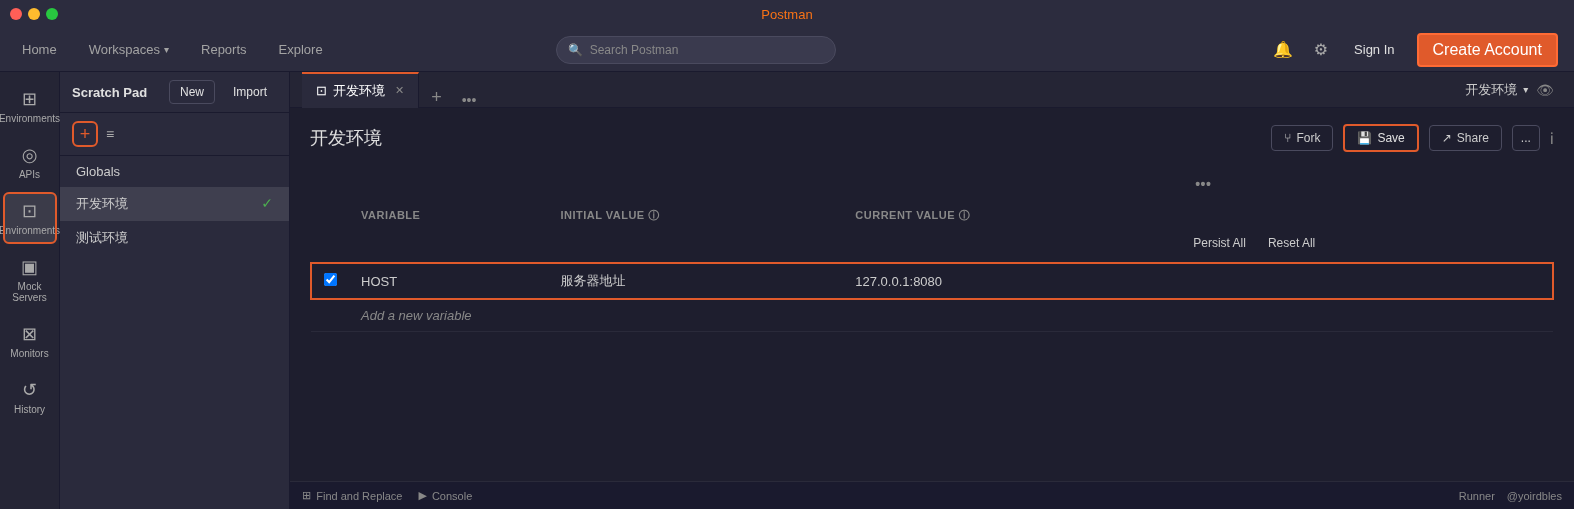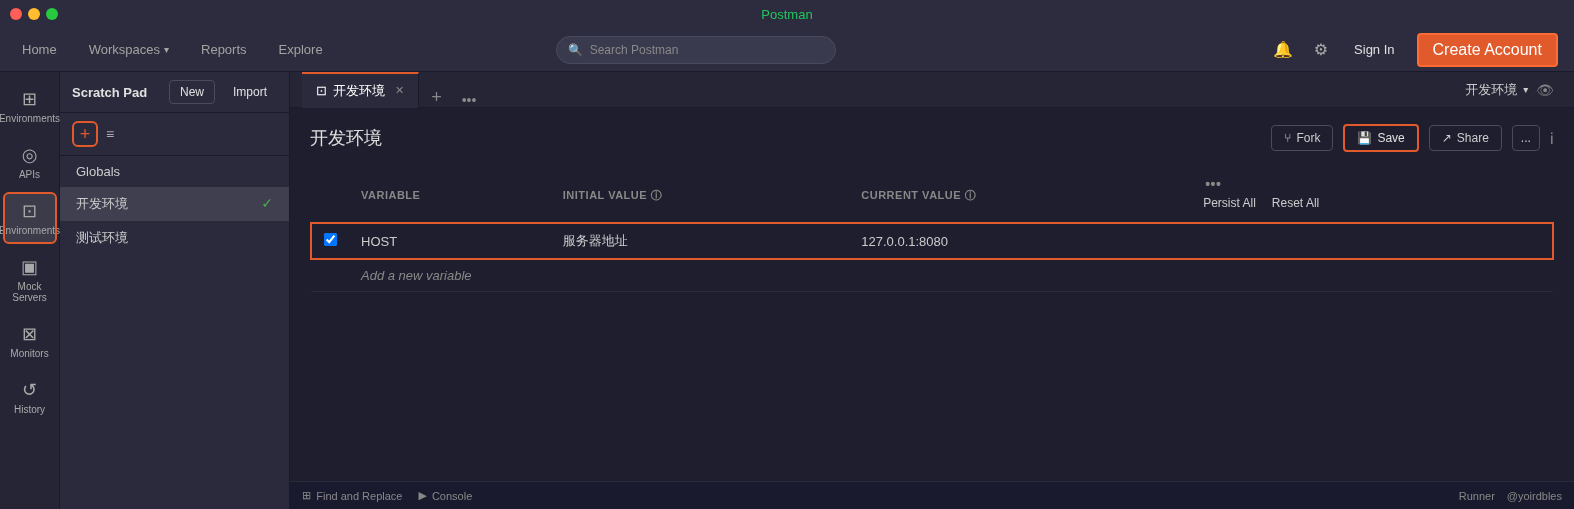--- a/index.html
+++ b/index.html
@@ -20,21 +20,21 @@
       display: flex;
       gap: 6px;
       align-items: center;
     }
     .tb-btn {
       width: 12px; height: 12px; border-radius: 50%;
     }
     .tb-close { background: #ff5f57; }
     .tb-min { background: #febc2e; }
     .tb-max { background: #28c840; }
-    .title-bar-title { color: #22c55e; font-size: 13px; }
+    .title-bar-title { color: #f97316; font-size: 13px; }
 
     
     .top-nav {
       background: #2c2c3e;
       height: 44px;
       display: flex;
       align-items: center;
       padding: 0 16px;
       gap: 20px;
       border-bottom: 1px solid #1a1a2e;
@@ -324,21 +324,22 @@
 
     .border-row td {
       border-top: 2px solid #e05a2b !important;
       border-bottom: 2px solid #e05a2b !important;
     }
     .border-row td:first-child { border-left: 2px solid #e05a2b !important; }
     .border-row td:last-child { border-right: 2px solid #e05a2b !important; }
 
     .persist-reset-area {
       display: flex;
-      gap: 4px;
+      gap: 10px;
+      margin-top: 40px;
     }
   </style>
 </head>
 <body>
 
 <div class="title-bar">
   <div class="title-bar-buttons">
     <div class="tb-btn tb-close"></div>
     <div class="tb-btn tb-min"></div>
     <div class="tb-btn tb-max"></div>

